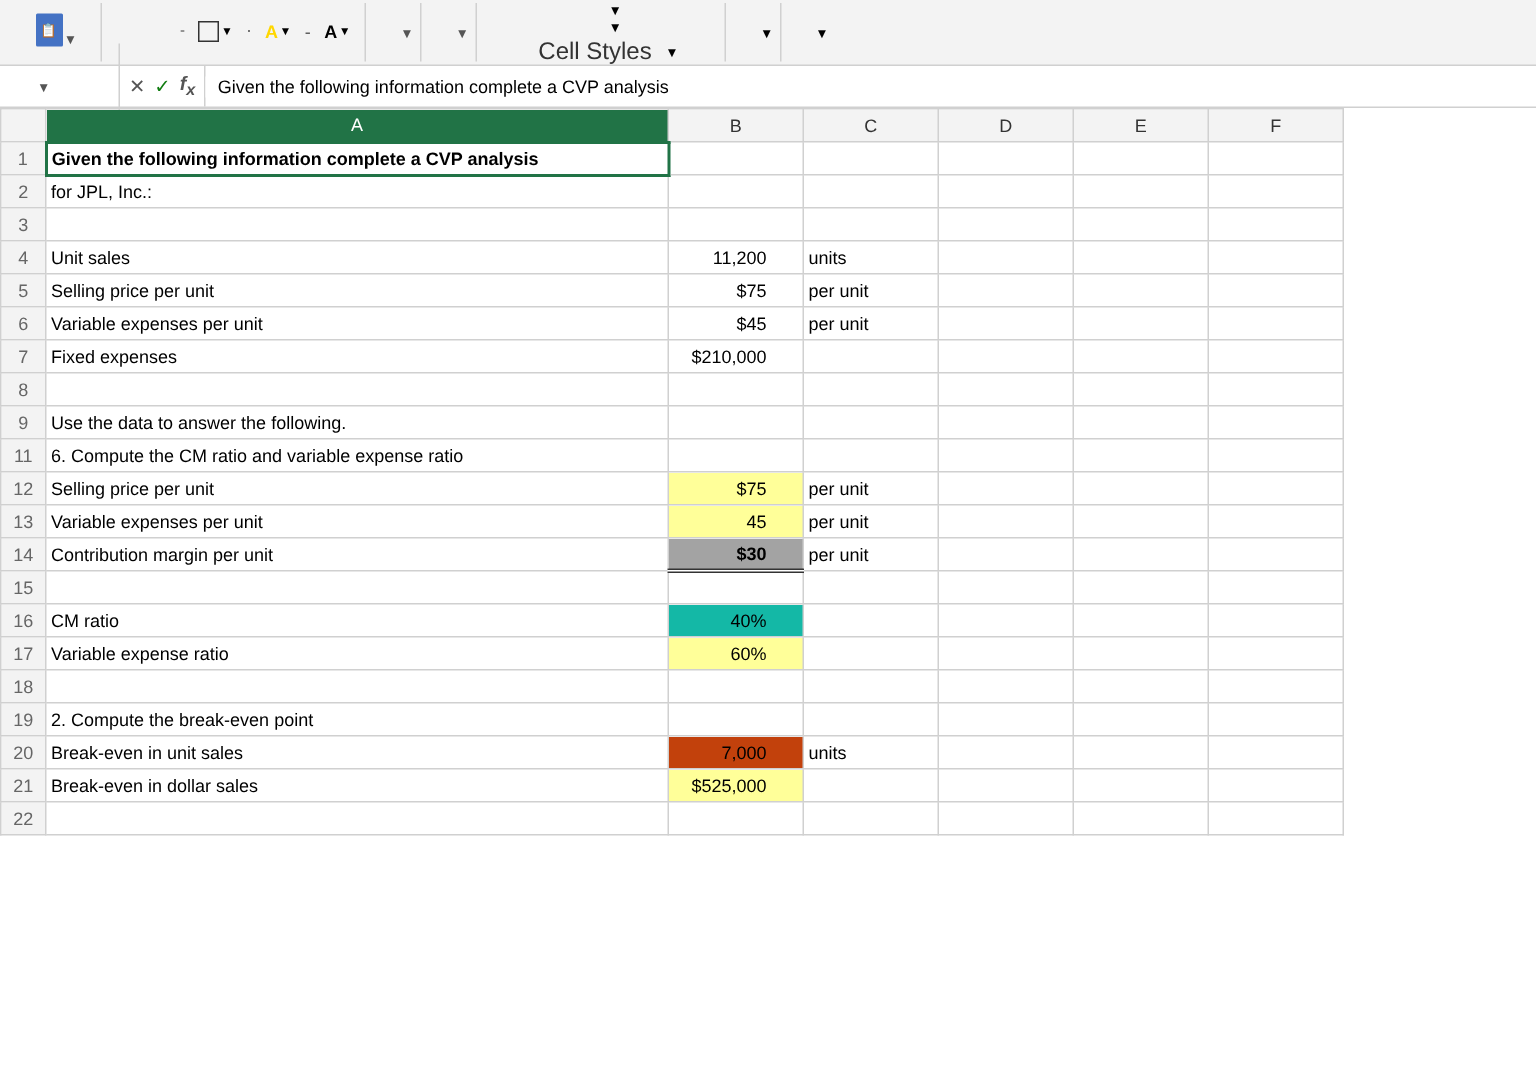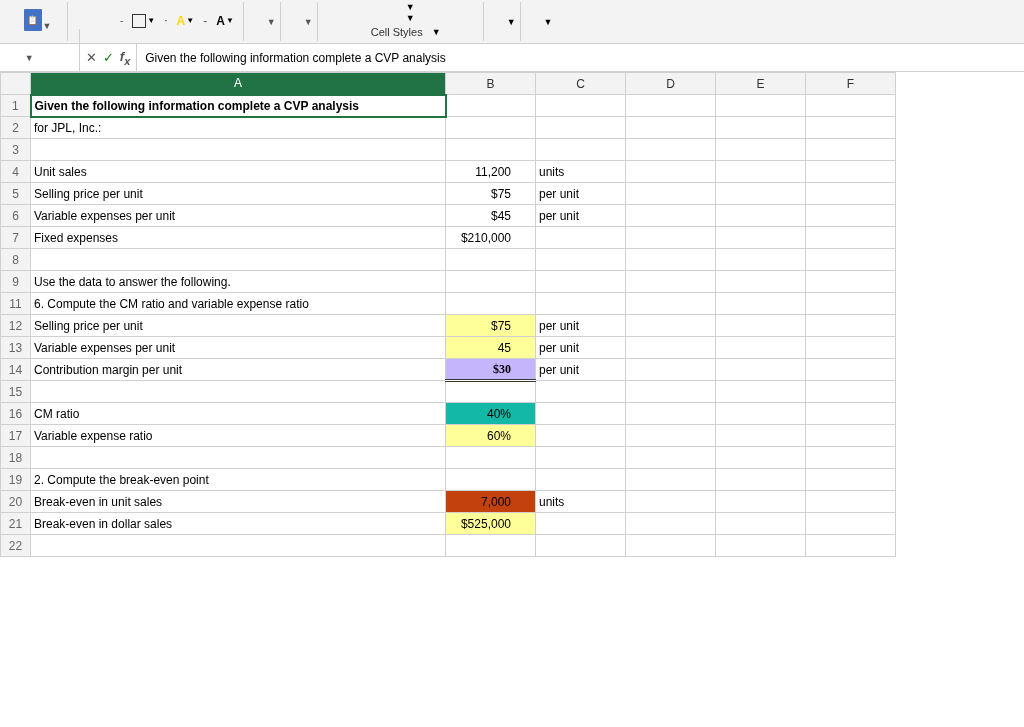--- a/index.html
+++ b/index.html
@@ -119,21 +119,21 @@
       background: #217346;
       color: white;
     }
     
     .cell {
       padding: 0 3px;
       vertical-align: middle;
     }
     .cell.text-right { text-align: right; padding-right: 24px; }
     .toolbar-text-btn {
-      font-size: 11px;
+      font-size: 16px;
       cursor: pointer;
       padding: 2px 5px;
       color: #333;
       text-align: center;
     }
   </style>
 </head>
 <body>
 
 <div class="toolbar">
@@ -353,21 +353,21 @@
           <td class="cell">Variable expenses per unit</td>
           <td class="cell text-right" style="background: rgb(255, 255, 153);">45</td>
           <td class="cell">per unit</td>
           <td class="cell"></td>
           <td class="cell"></td>
           <td class="cell"></td>
         </tr>
         <tr>
           <th class="row-header">14</th>
           <td class="cell">Contribution margin per unit</td>
-          <td class="cell text-right" style="background: #c4b5fd; font-weight: bold; border-bottom: 3px double rgb(51, 51, 51); font-family: Liberation Serif, serif;">$30</td>
+          <td class="cell text-right" style="background: #a3a3a3; font-weight: bold; border-bottom: 3px double rgb(51, 51, 51);">$30</td>
           <td class="cell">per unit</td>
           <td class="cell"></td>
           <td class="cell"></td>
           <td class="cell"></td>
         </tr>
         <tr>
           <th class="row-header">15</th>
           <td class="cell"></td>
           <td class="cell text-right"></td>
           <td class="cell"></td>

